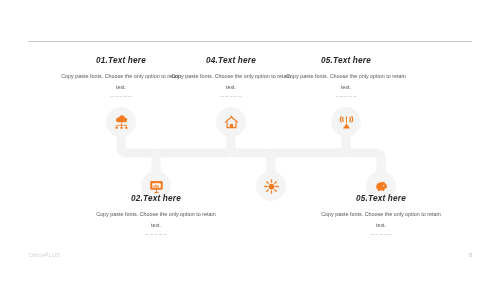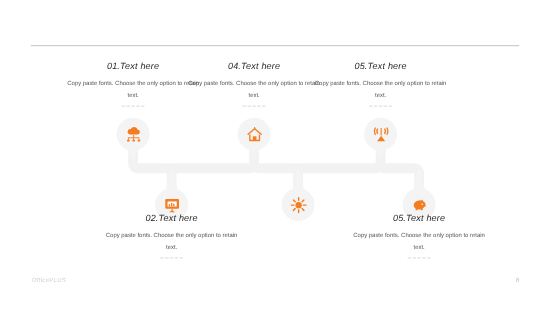--- a/index.html
+++ b/index.html
@@ -83,21 +83,21 @@
   .pin .glyph svg { display: block; }
 
   
   .block {
     position: absolute;
     width: 132px;
     text-align: center;
   }
   .block .title {
     font-size: 8.2px;
-    font-weight: normal;
+    font-weight: bold;
     font-style: italic;
     color: #262626;
     letter-spacing: 0.2px;
     margin: 0 0 6px 0;
     white-space: nowrap;
   }
   .block .body {
     font-size: 5.4px;
     line-height: 1.95;
     color: #555555;

